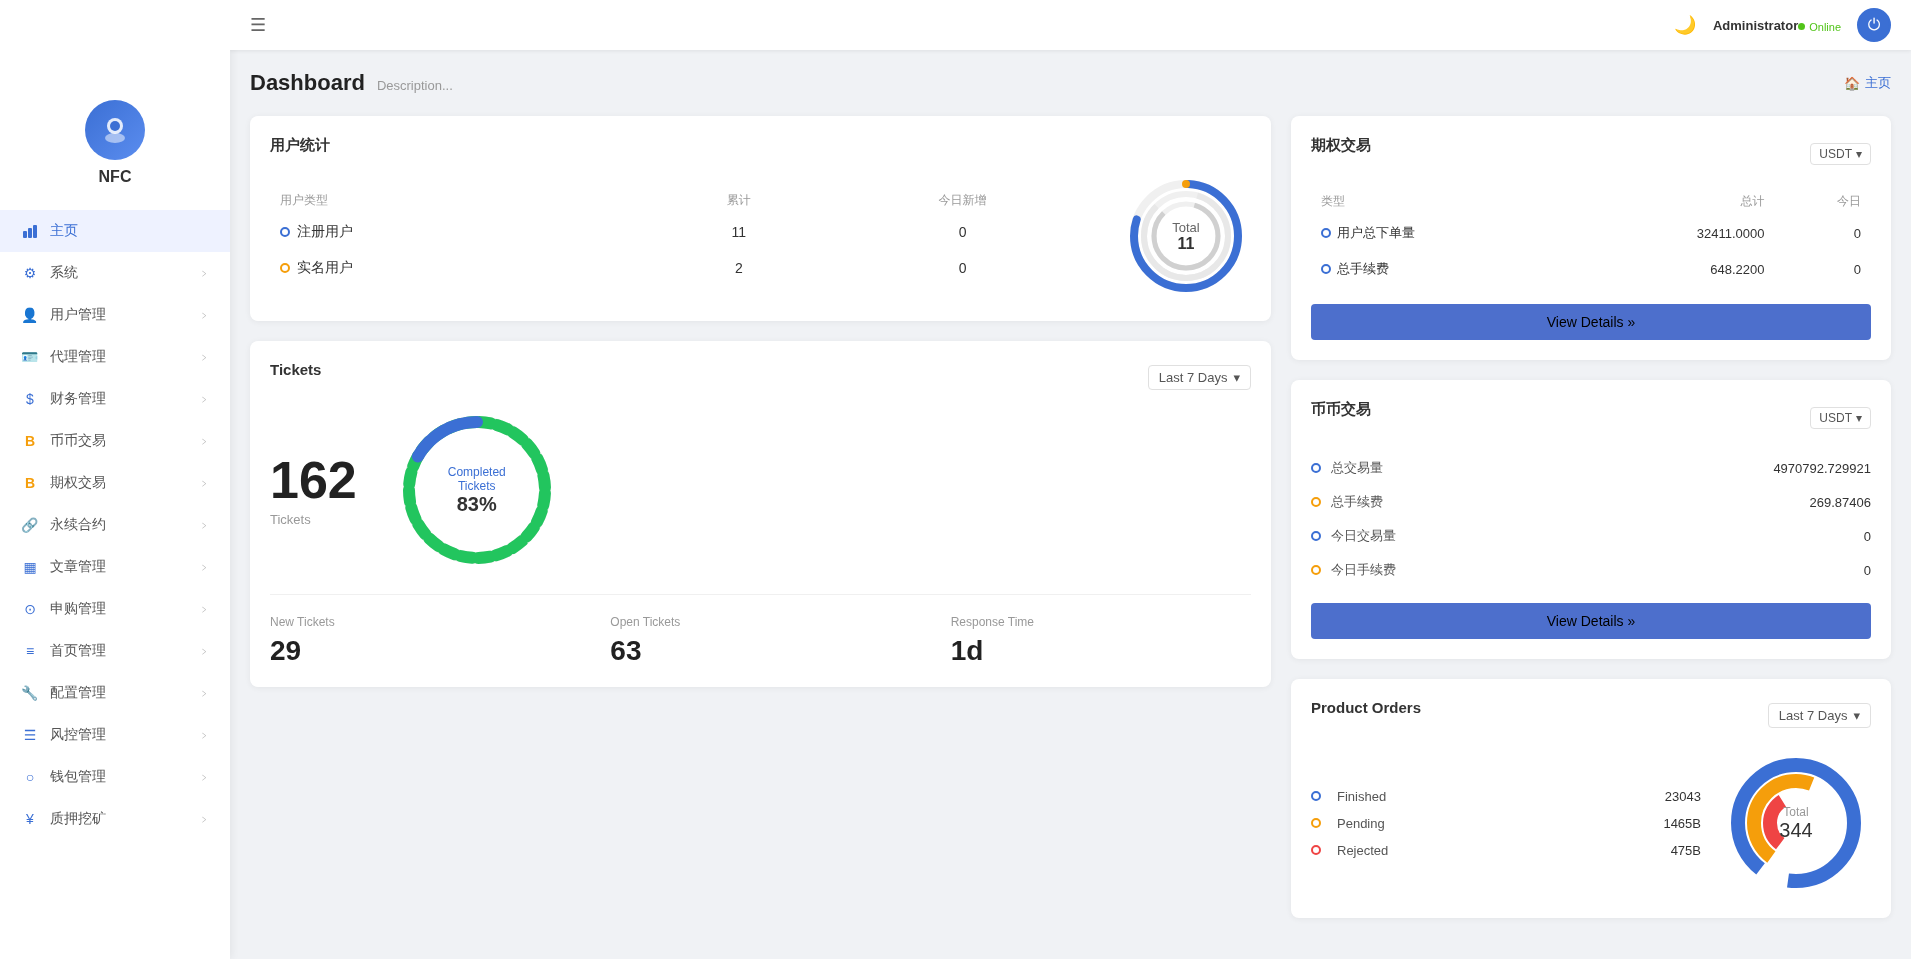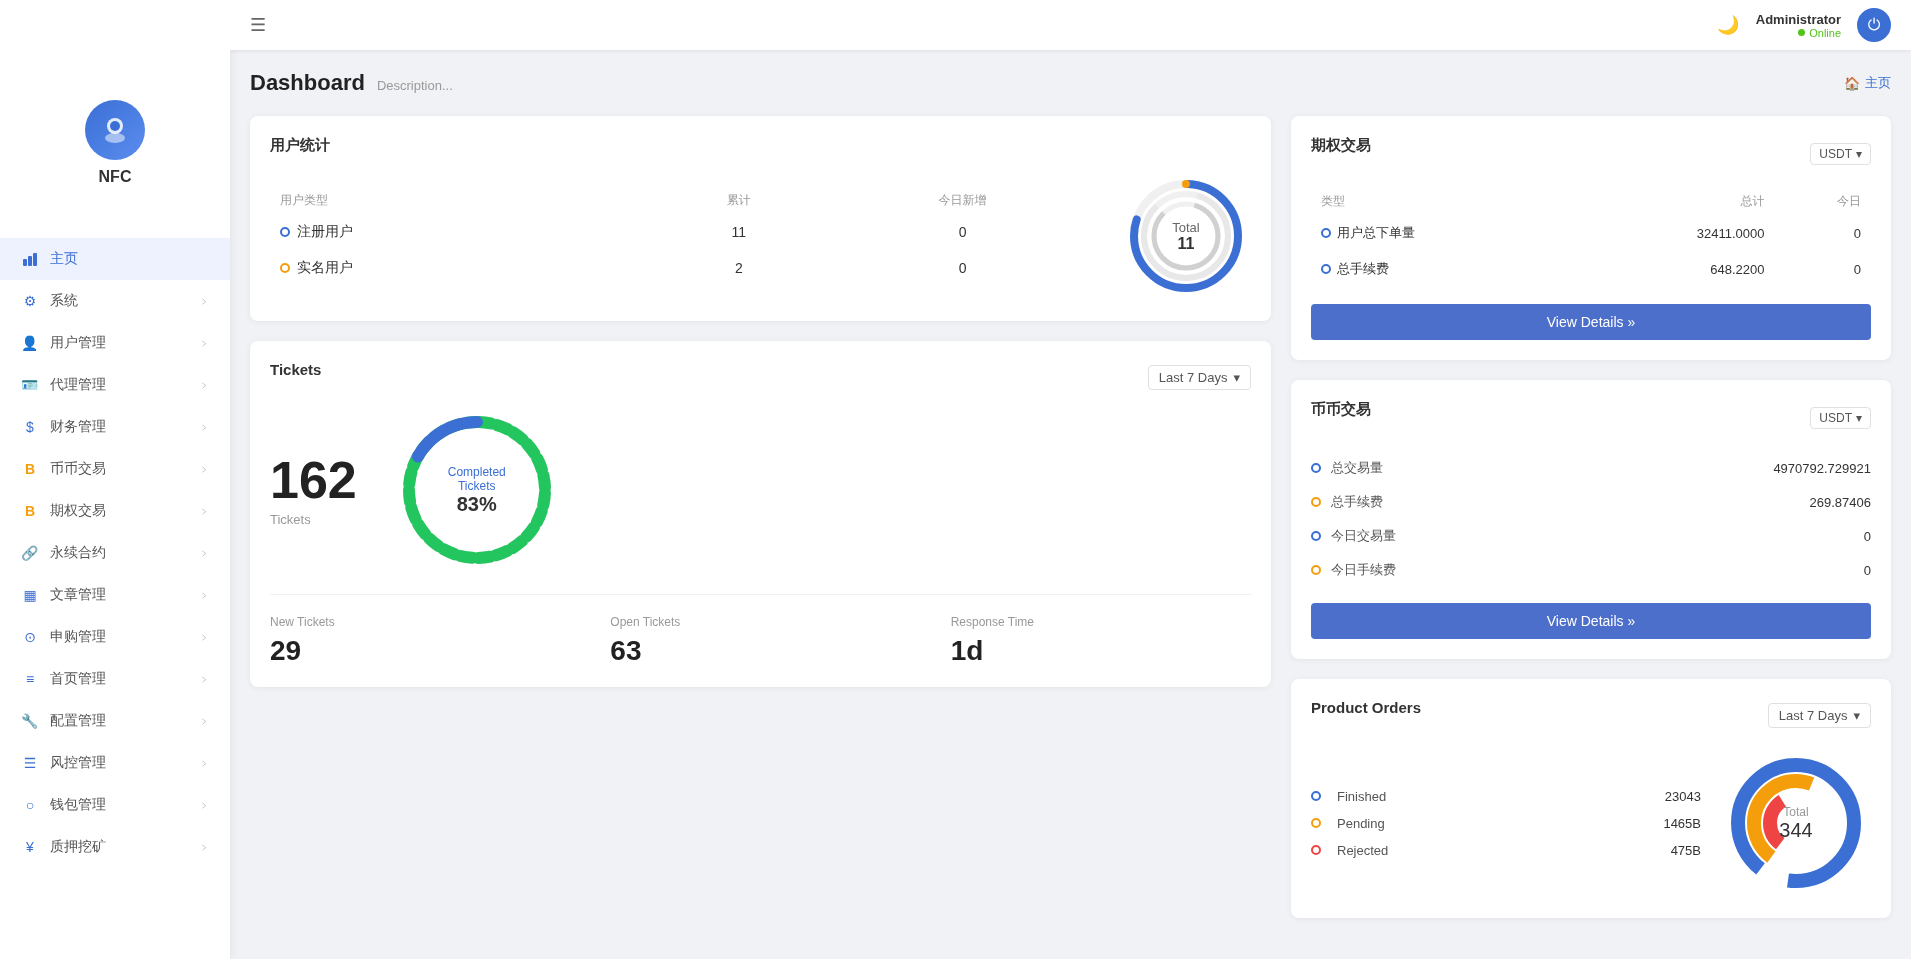--- a/index.html
+++ b/index.html
@@ -1,20 +1,20 @@
 <!DOCTYPE html>
 <html><head>
   <meta charset="utf-8">
   <style>
     * { box-sizing: border-box; margin: 0; padding: 0; }
     body { font-family: -apple-system, BlinkMacSystemFont, 'Segoe UI', sans-serif; background: #f0f2f5; color: #333; font-size: 14px; }
 
     
     .app { display: flex; height: 100vh; overflow: hidden; }
-    .sidebar { width: 230px; background: #fff; flex-shrink: 0; display: flex; flex-direction: column; box-shadow: 2px 0 8px rgba(0,0,0,0.06); overflow-y: auto; gap: 28px; }
+    .sidebar { width: 230px; background: #fff; flex-shrink: 0; display: flex; flex-direction: column; box-shadow: 2px 0 8px rgba(0,0,0,0.06); overflow-y: auto; }
     .main { flex: 1; display: flex; flex-direction: column; overflow: hidden; }
     .topbar { height: 50px; background: #fff; display: flex; align-items: center; justify-content: space-between; padding: 0 20px; box-shadow: 0 1px 4px rgba(0,0,0,0.08); }
     .content { flex: 1; overflow-y: auto; padding: 20px; }
 
     
     .sidebar-logo { display: flex; flex-direction: column; align-items: center; padding: 20px 0 16px; position: relative; }
     .sidebar-logo-img { width: 60px; height: 60px; background: linear-gradient(135deg, #3b6fd4 0%, #5b8def 100%); border-radius: 50%; display: flex; align-items: center; justify-content: center; color: white; font-size: 22px; margin-bottom: 8px; }
     .sidebar-logo-name { font-weight: 700; font-size: 16px; color: #333; }
     .sidebar-bg { position: absolute; top: 0; left: 0; right: 0; height: 80px; background: linear-gradient(135deg, #e8f0fb 0%, #c8dff7 100%); z-index: 0; }
     .sidebar-logo > * { position: relative; z-index: 1; }
@@ -24,21 +24,21 @@
     .nav-item.active { color: #3b6fd4; background: #eef2ff; }
     .nav-item .nav-icon { width: 20px; margin-right: 10px; display: flex; align-items: center; justify-content: center; color: #3b6fd4; }
     .nav-item .nav-label { flex: 1; font-size: 14px; }
     .nav-item .nav-arrow { font-size: 11px; color: #aaa; }
 
     
     .topbar-left { display: flex; align-items: center; gap: 12px; }
     .hamburger { cursor: pointer; font-size: 18px; color: #666; }
     .topbar-right { display: flex; align-items: center; gap: 16px; }
     .topbar-moon { font-size: 18px; color: #888; cursor: pointer; }
-    .topbar-user { display: flex; flex-direction: column; align-items: flex-end; }
+    .topbar-user { display: flex; flex-direction: row; align-items: flex-end; }
     .topbar-username { font-size: 13px; font-weight: 600; color: #333; }
     .topbar-status { font-size: 11px; color: #52c41a; display: flex; align-items: center; gap: 4px; }
     .status-dot { width: 7px; height: 7px; background: #52c41a; border-radius: 50%; }
     .topbar-power { width: 34px; height: 34px; background: #3b6fd4; border-radius: 50%; display: flex; align-items: center; justify-content: center; color: white; font-size: 16px; cursor: pointer; border: 2px solid #3b6fd4; }
 
     
     .page-header { display: flex; align-items: center; justify-content: space-between; margin-bottom: 20px; }
     .page-title-wrap { display: flex; align-items: baseline; gap: 12px; }
     .page-title { font-size: 22px; font-weight: 700; color: #222; }
     .page-desc { color: #999; font-size: 13px; }
@@ -78,21 +78,21 @@
     .ticket-stat-label { font-size: 12px; color: #999; margin-bottom: 6px; }
     .ticket-stat-value { font-size: 28px; font-weight: 700; color: #222; }
 
     
     .right-col { display: flex; flex-direction: column; gap: 20px; }
     .qh-table { width: 100%; }
     .qh-table th { color: #999; font-size: 12px; font-weight: 400; padding: 4px 8px; text-align: right; }
     .qh-table th:first-child { text-align: left; }
     .qh-table td { padding: 8px; text-align: right; font-size: 13px; }
     .qh-table td:first-child { text-align: left; display: flex; align-items: center; gap: 6px; }
-    .view-details-btn { display: block; width: 100%; margin-top: 16px; background: #4d6fcc; color: #ffffff; border: none; border-radius: 4px; padding: 10px; font-size: 14px; cursor: pointer; text-align: center; }
+    .view-details-btn { display: block; width: 100%; margin-top: 16px; background: #4d6fcc; color: #000000; border: none; border-radius: 4px; padding: 10px; font-size: 14px; cursor: pointer; text-align: center; }
     .card-header-row { display: flex; align-items: center; justify-content: space-between; margin-bottom: 16px; }
     .usdt-select { display: flex; align-items: center; gap: 4px; border: 1px solid #e0e0e0; border-radius: 4px; padding: 3px 8px; font-size: 12px; cursor: pointer; color: #555; }
 
     
     .coin-row { display: flex; align-items: center; padding: 8px 0; gap: 10px; }
     .coin-row-dot { width: 10px; height: 10px; border-radius: 50%; border: 2px solid; flex-shrink: 0; }
     .coin-row-label { flex: 1; font-size: 13px; color: #555; }
     .coin-row-value { font-size: 13px; color: #333; font-weight: 500; }
 
     

